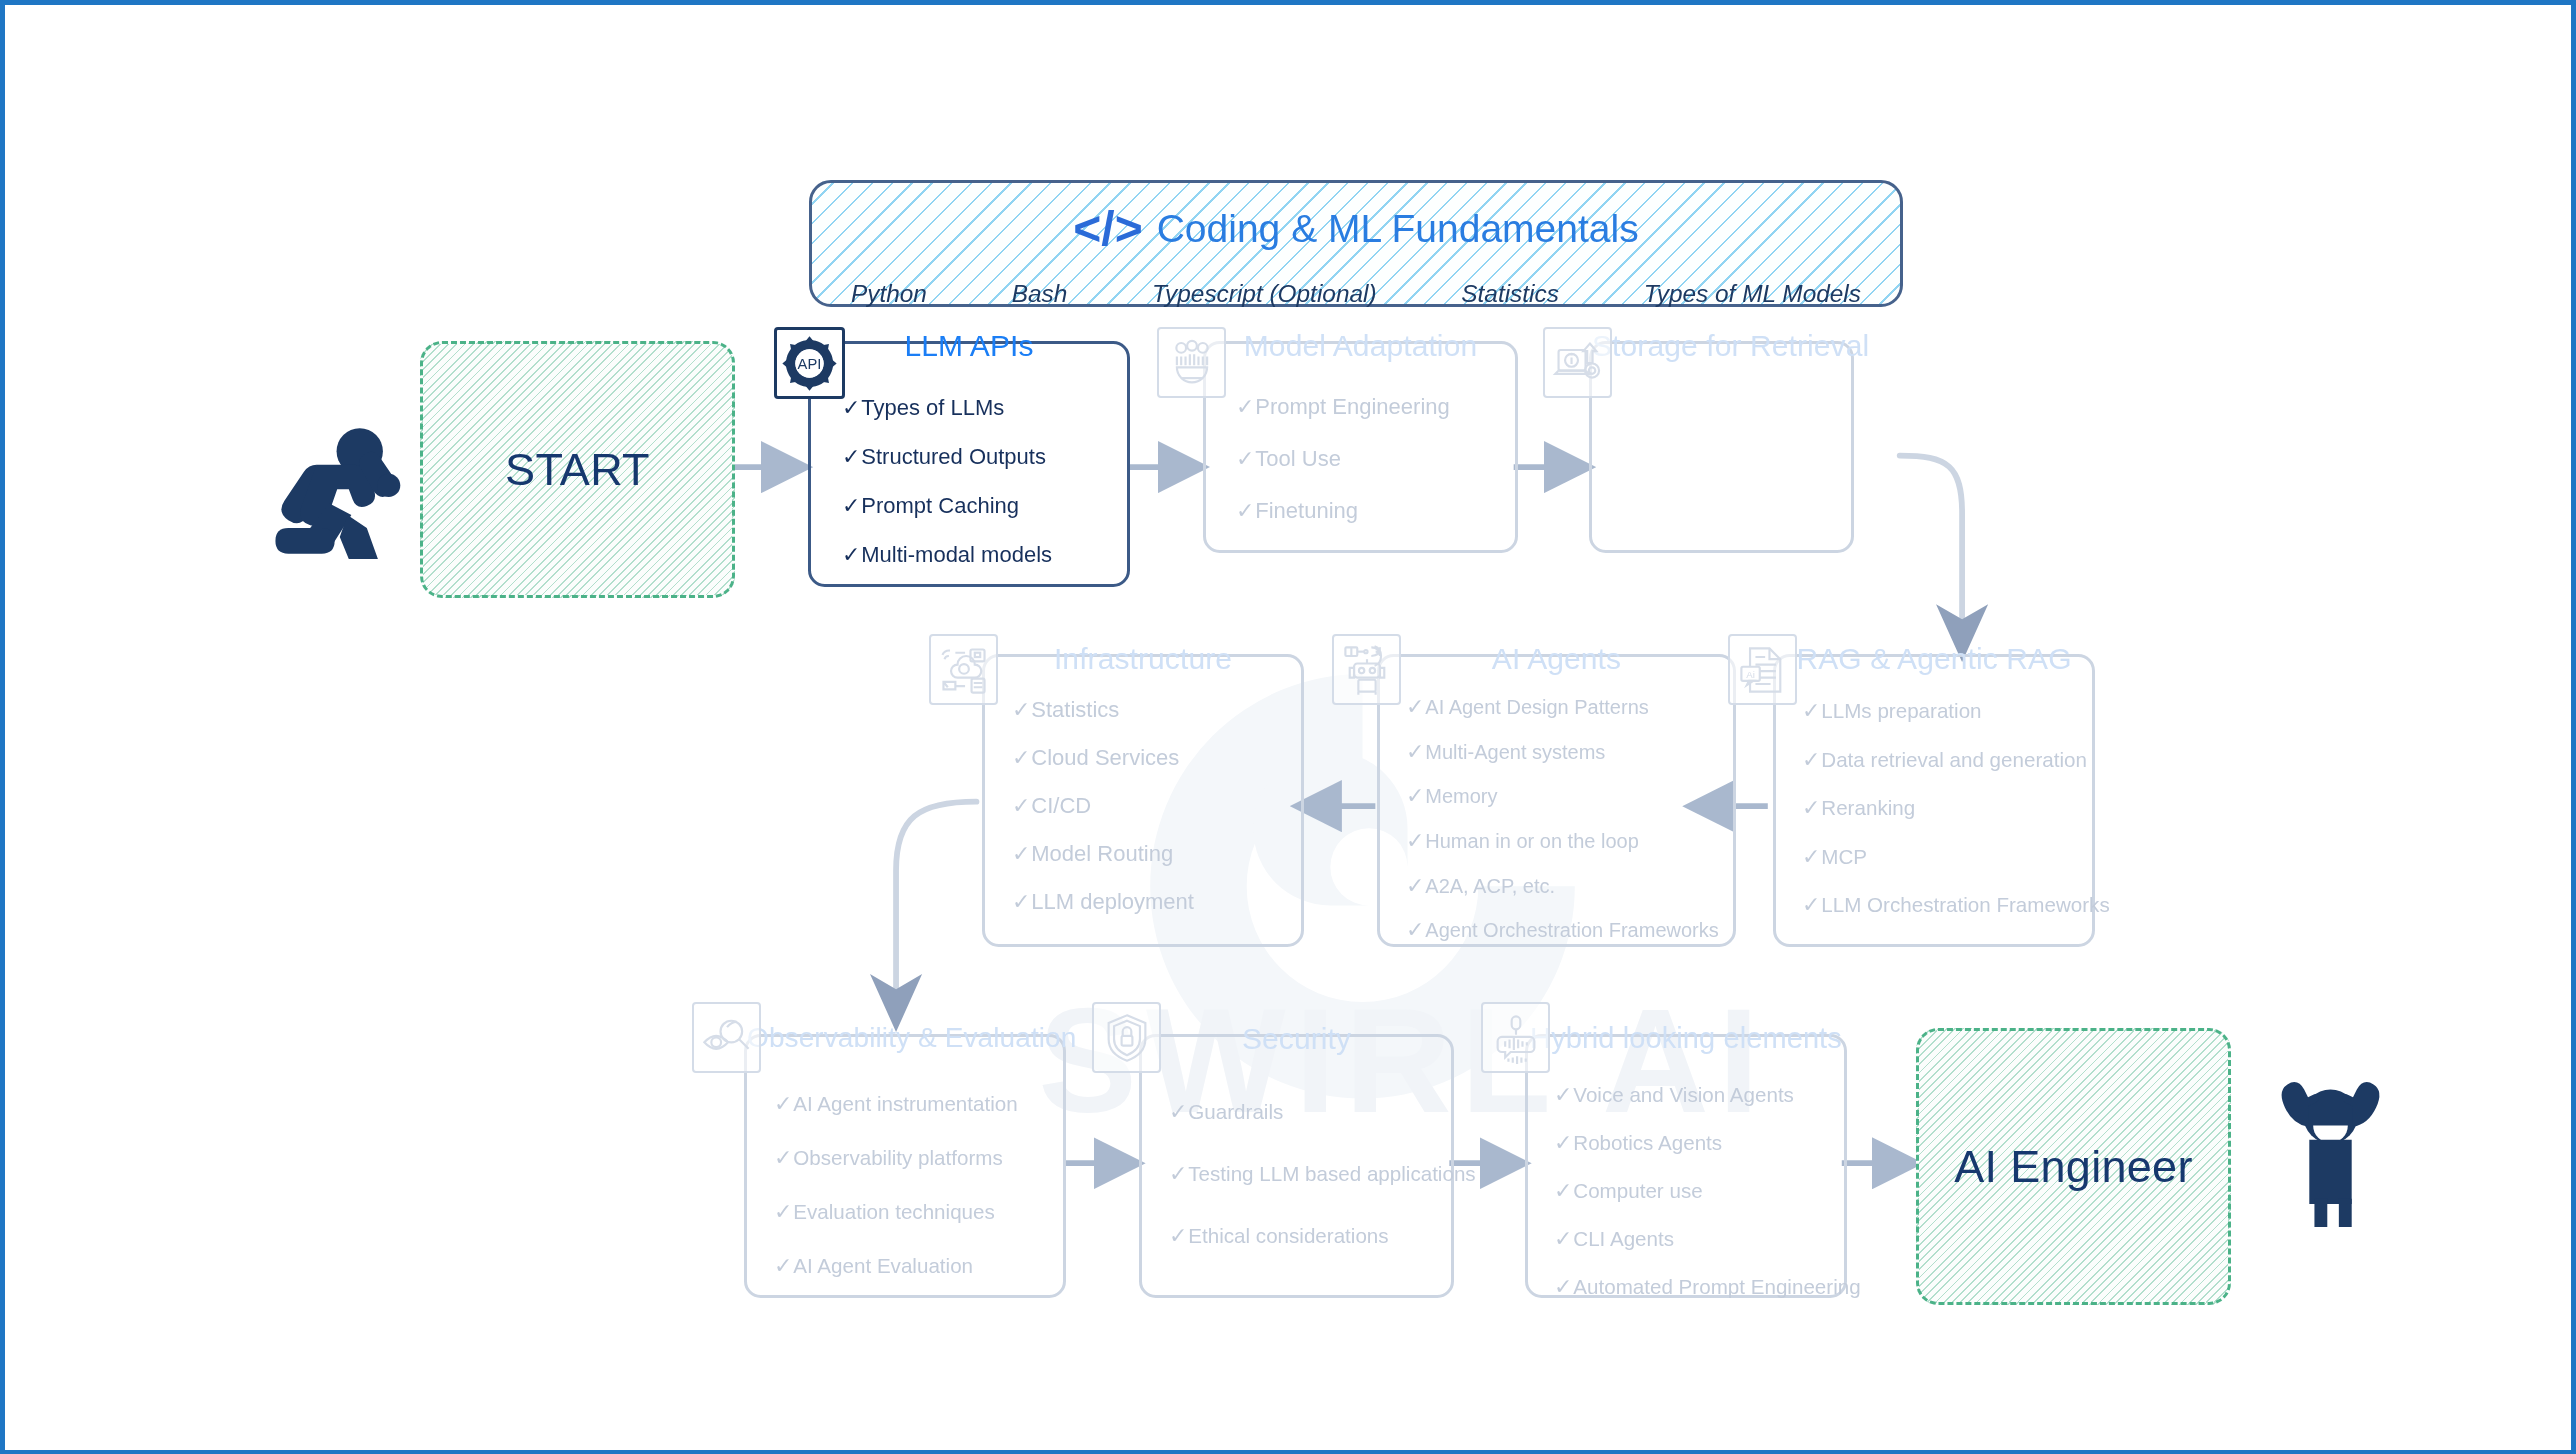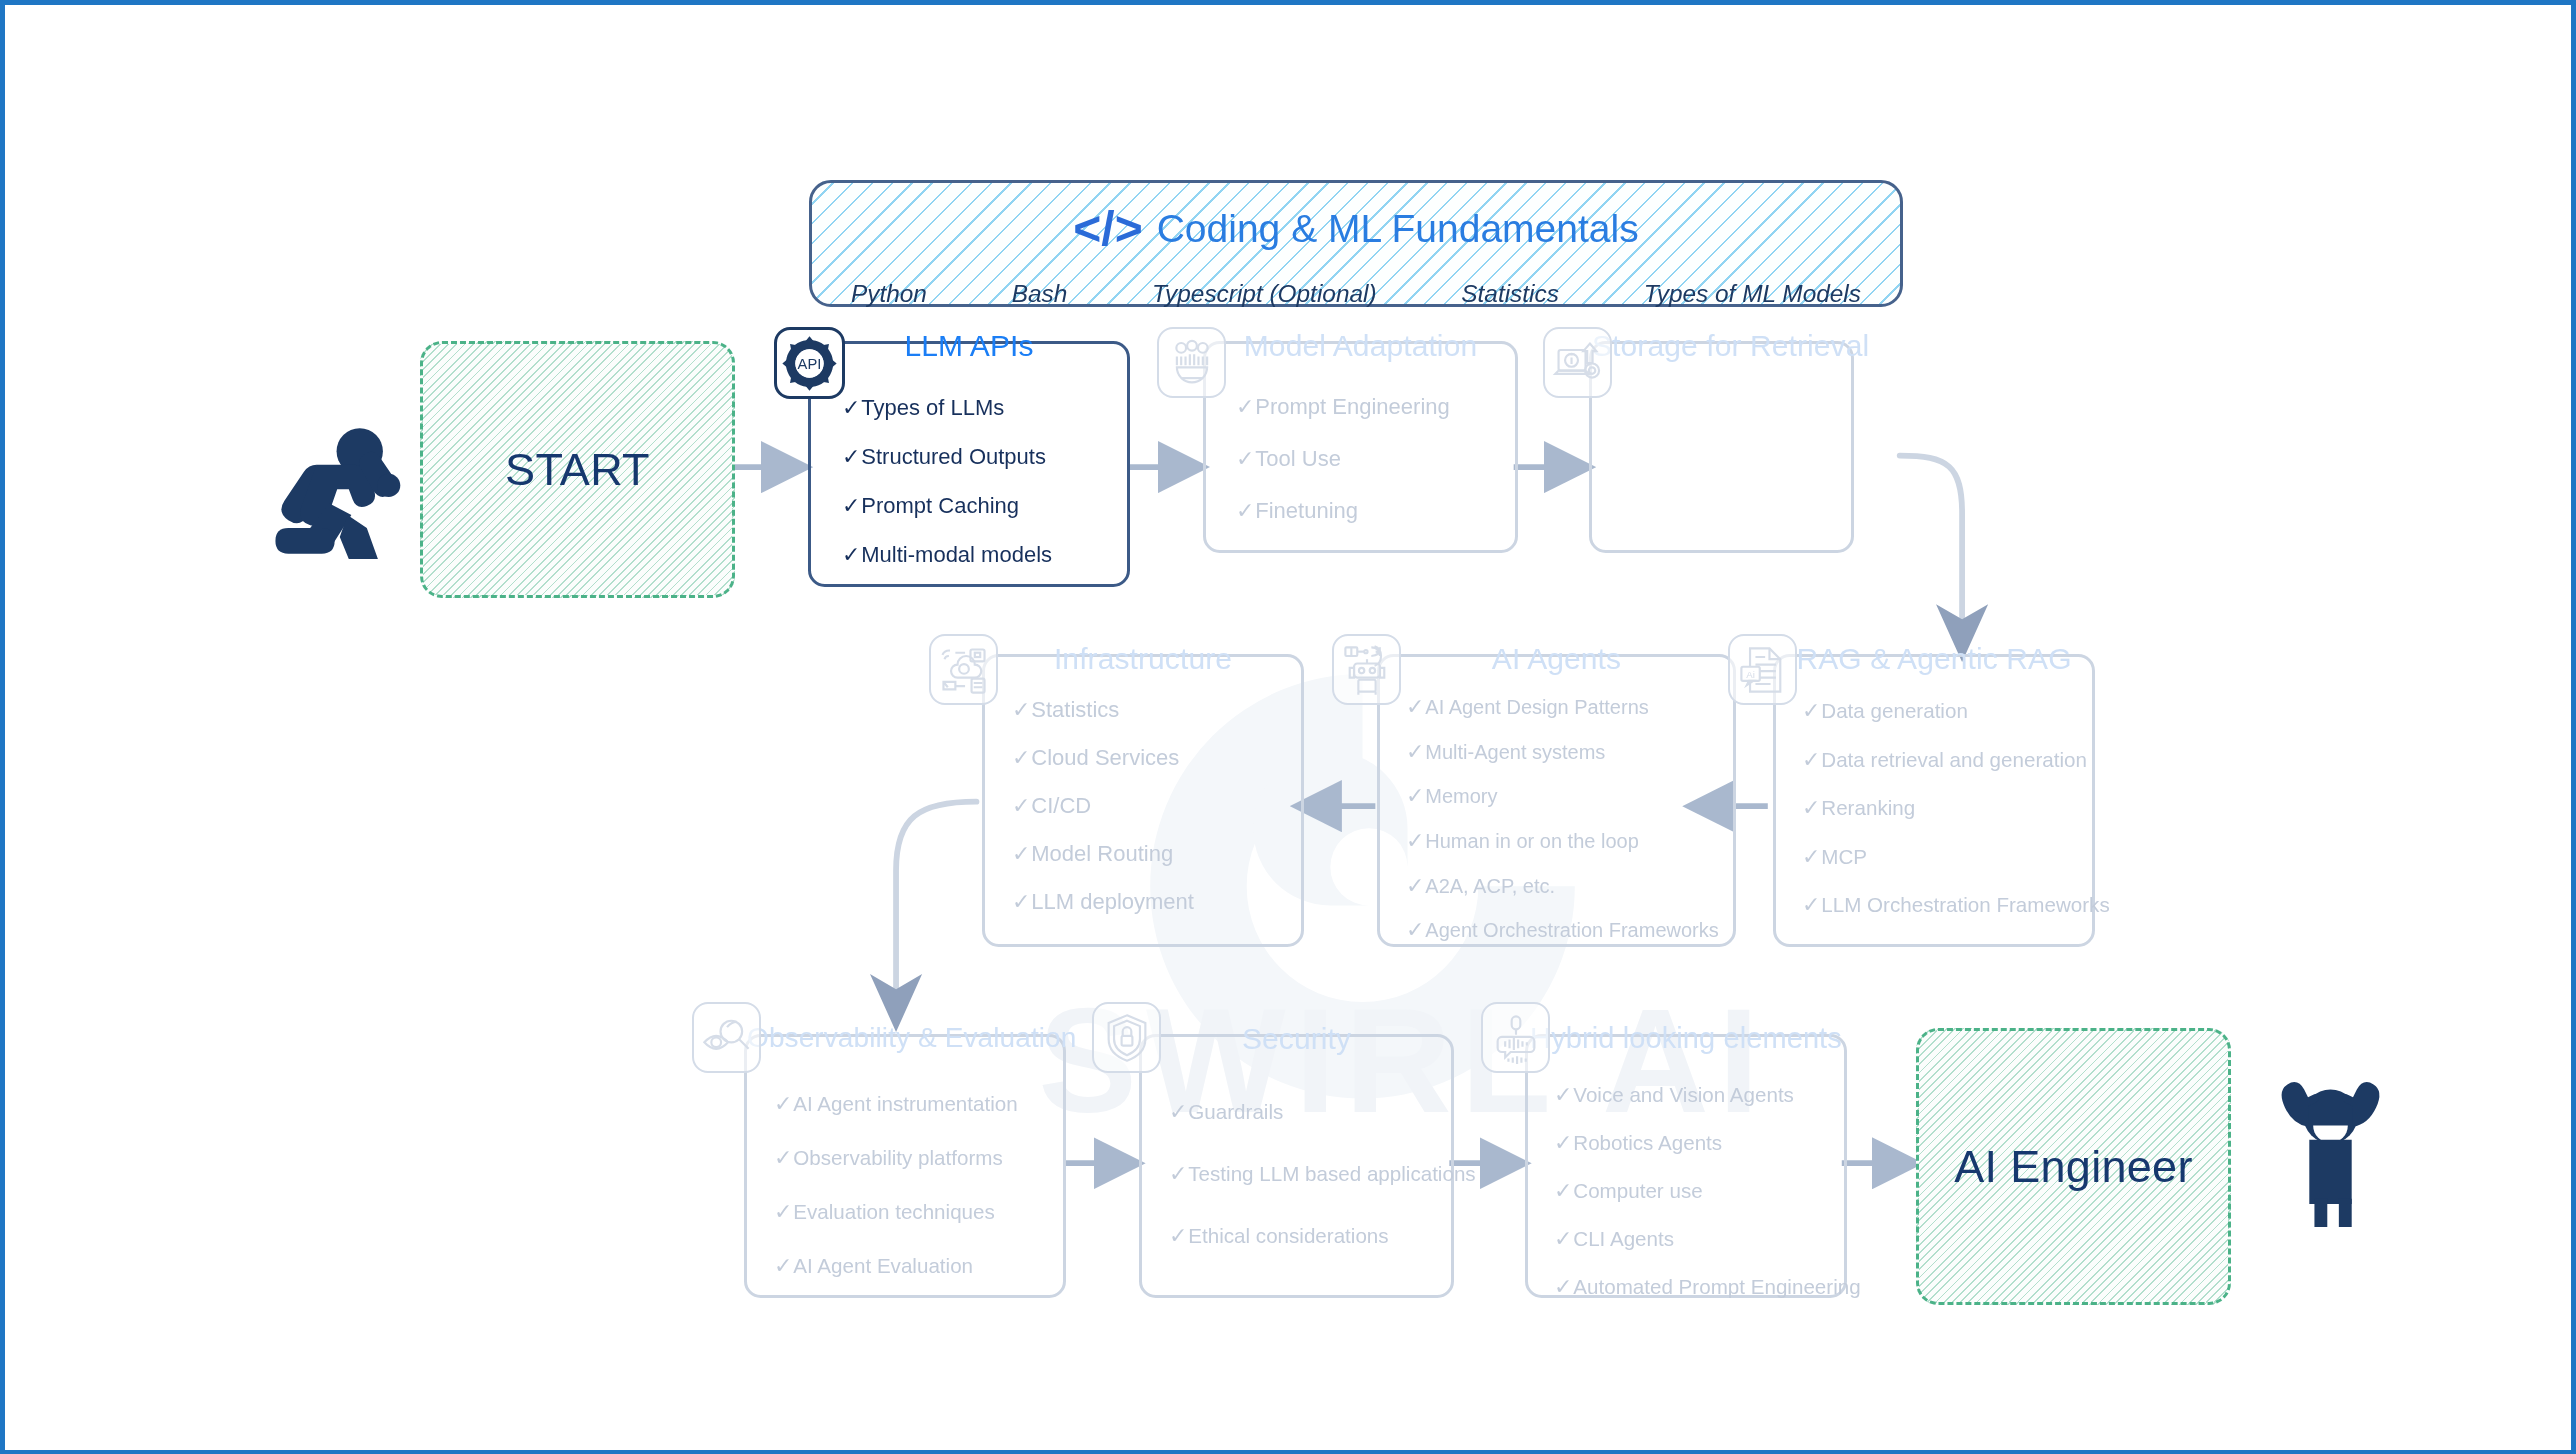--- a/index.html
+++ b/index.html
@@ -38,21 +38,21 @@
         rgba(255,255,255,0) 1.6px, rgba(255,255,255,0) 14px);}
   #fundamentals .fheading{position:absolute;left:0;right:0;top:22px;display:flex;align-items:center;
     justify-content:center;gap:14px;}
   #fundamentals .fheading .code{color:#2a6bd8;font-size:48px;font-weight:bold;line-height:1;}
   #fundamentals .fheading .ftext{color:#2a7de1;font-size:39px;}
   #fundamentals .ftopics{position:absolute;left:39px;right:39px;top:97px;display:flex;
     justify-content:space-between;align-items:center;}
   #fundamentals .ftopics span{color:#1d3a63;font-size:24.4px;white-space:nowrap;font-style:italic;}
 
   
-  .icontile{position:absolute;box-sizing:border-box;border-radius:16px;background:#ffffff;
+  .icontile{position:absolute;box-sizing:border-box;border-radius:4px;background:#ffffff;
      display:flex;align-items:center;justify-content:center;}
   .icontile.active{border:3.9px solid #1d3a63;}
   .icontile.faded{border:2.6px solid #d4dce8;background:rgba(255,255,255,.6);}
 
   
   #watermark{position:absolute;left:952px;top:611px;width:811px;height:579px;
      display:flex;align-items:center;justify-content:center;pointer-events:none;}
   #watermark .wtext{position:absolute;left:0;right:0;top:360px;text-align:right;
      color:#f1f4f8;font-size:148px;font-weight:bold;letter-spacing:9px;}
 </style>
@@ -238,21 +238,21 @@
         <circle cx="60" cy="51" r="5"></circle>
       <rect x="34" y="68" width="32" height="22" rx="3"></rect>
       <path d="M18 46 h8 v18 h-8z M74 46 h8 v18 h-8z"></path>
       <path d="M34 90 v6 M66 90 v6"></path>
     </svg>
   </div>
 
   <div class="card faded" style="left:1768px;top:649px;width:322px;height:293px;">
     <div class="title">RAG &amp; Agentic RAG</div>
     <div class="items" style="top:41px;left:26px;">
-      <div class="item" style="font-size:20.6px;margin-bottom:22.5px;"><span class="chk">✓</span><span>Data generation</span></div>
+      <div class="item" style="font-size:20.6px;margin-bottom:22.5px;"><span class="chk">✓</span><span>LLMs preparation</span></div>
       <div class="item" style="font-size:20.6px;margin-bottom:22.5px;"><span class="chk">✓</span><span>Data retrieval and generation</span></div>
       <div class="item" style="font-size:20.6px;margin-bottom:22.5px;"><span class="chk">✓</span><span>Reranking</span></div>
       <div class="item" style="font-size:20.6px;margin-bottom:22.5px;"><span class="chk">✓</span><span>MCP</span></div>
       <div class="item" style="font-size:20.6px;"><span class="chk">✓</span><span>LLM Orchestration Frameworks</span></div>
     </div>
   </div>
   <div class="icontile faded" style="left:1723px;top:629px;width:69px;height:71px;">
     <svg width="54" height="54" viewBox="0 0 100 100" fill="none" stroke="#d6dde8" stroke-width="4">
       <path d="M26 10 h36 l20 20 v60 h-56 z"></path>
         <path d="M62 10 v20 h20"></path>

